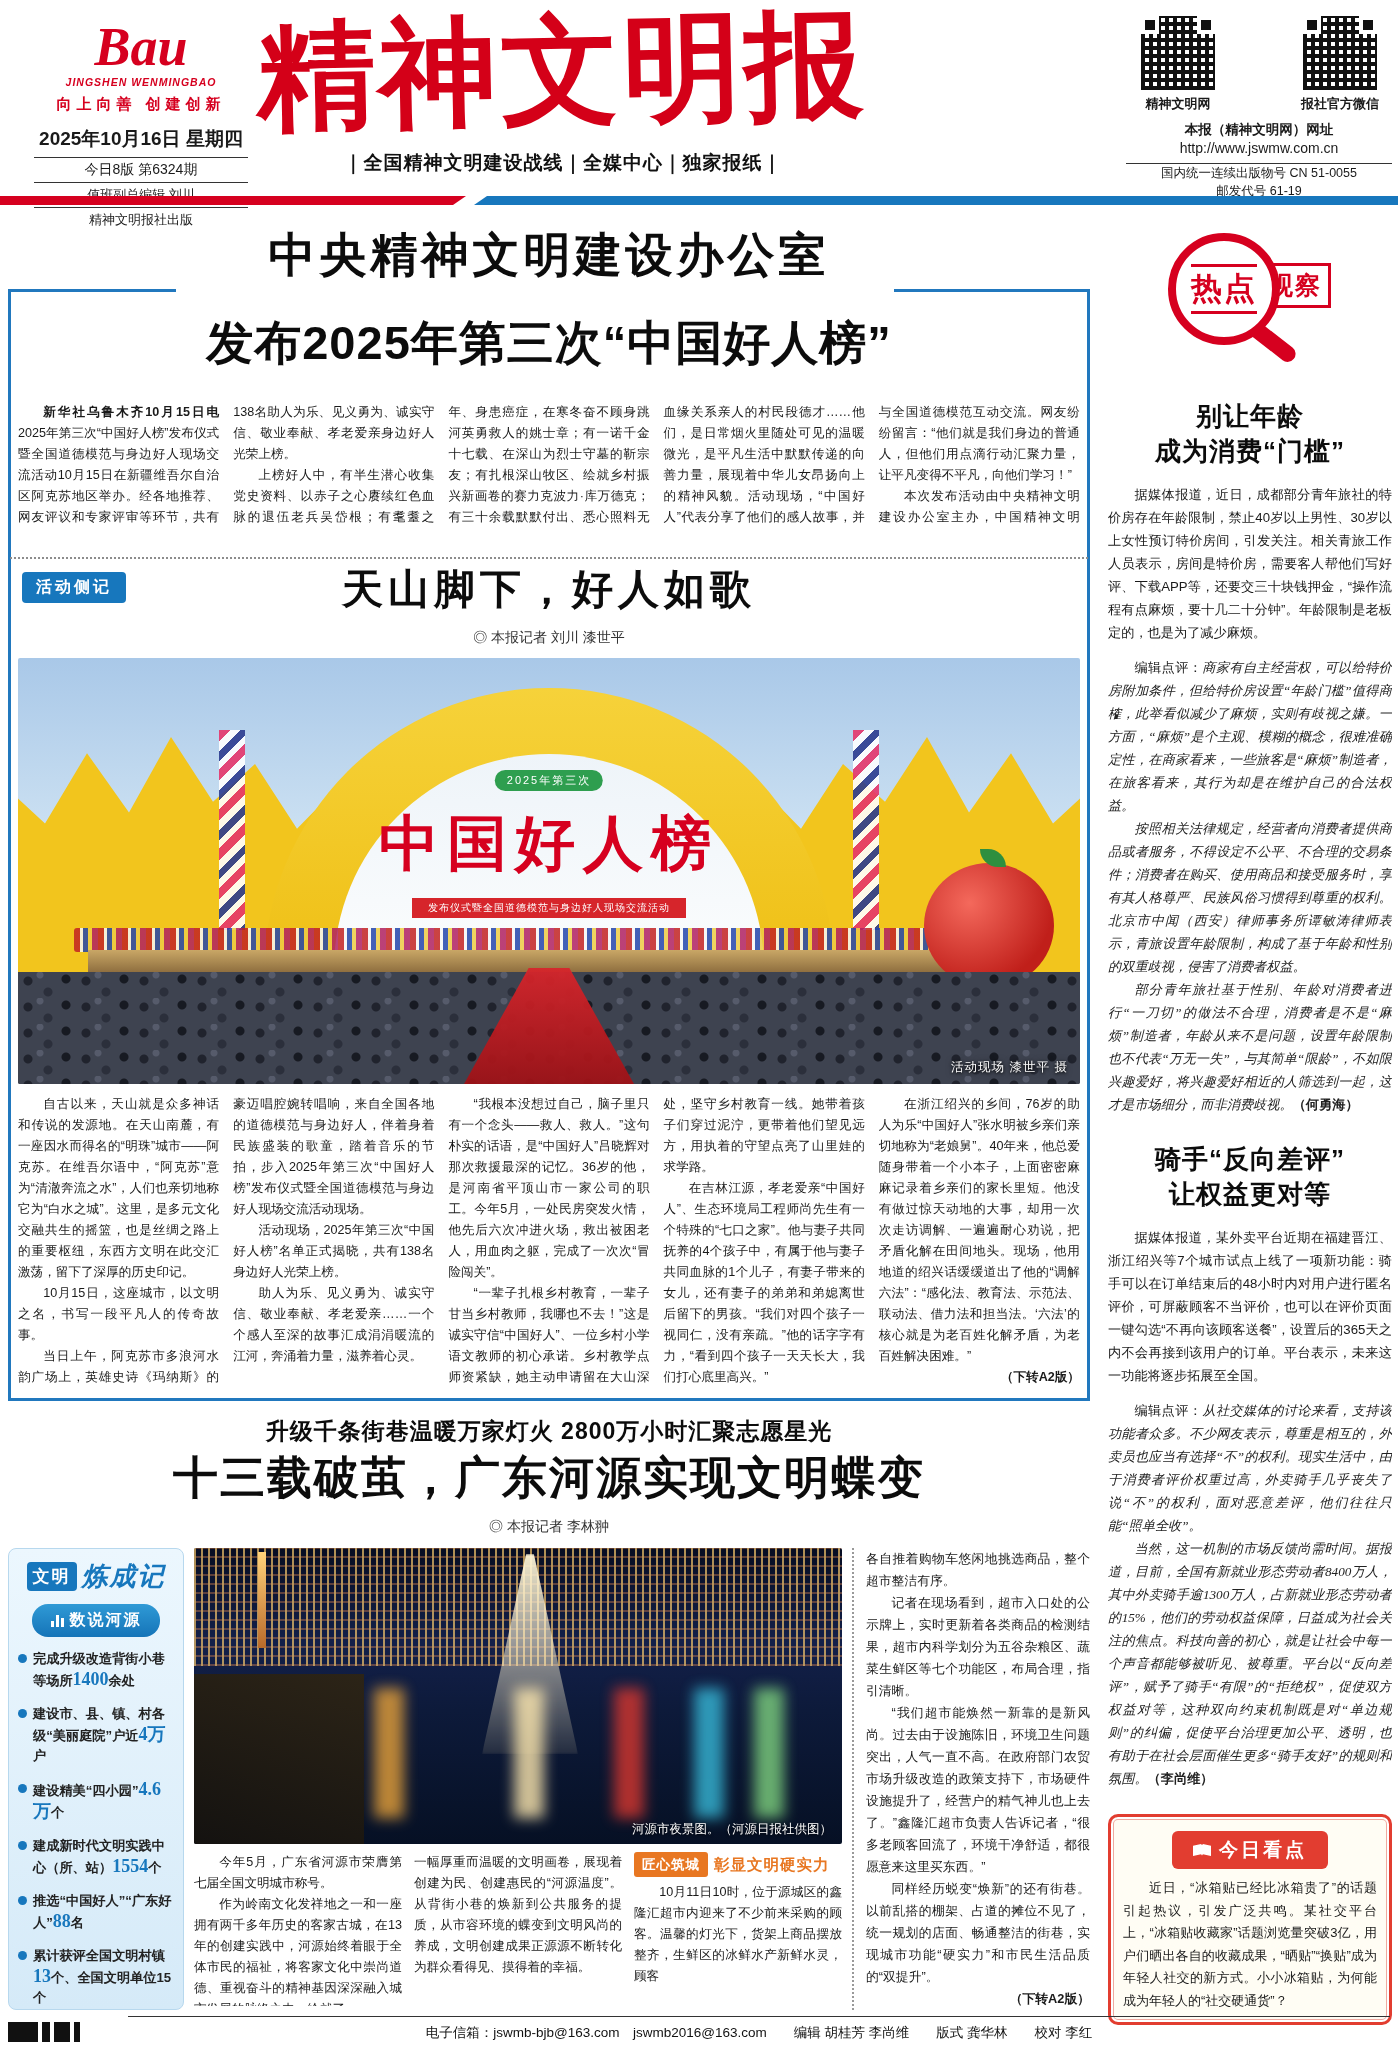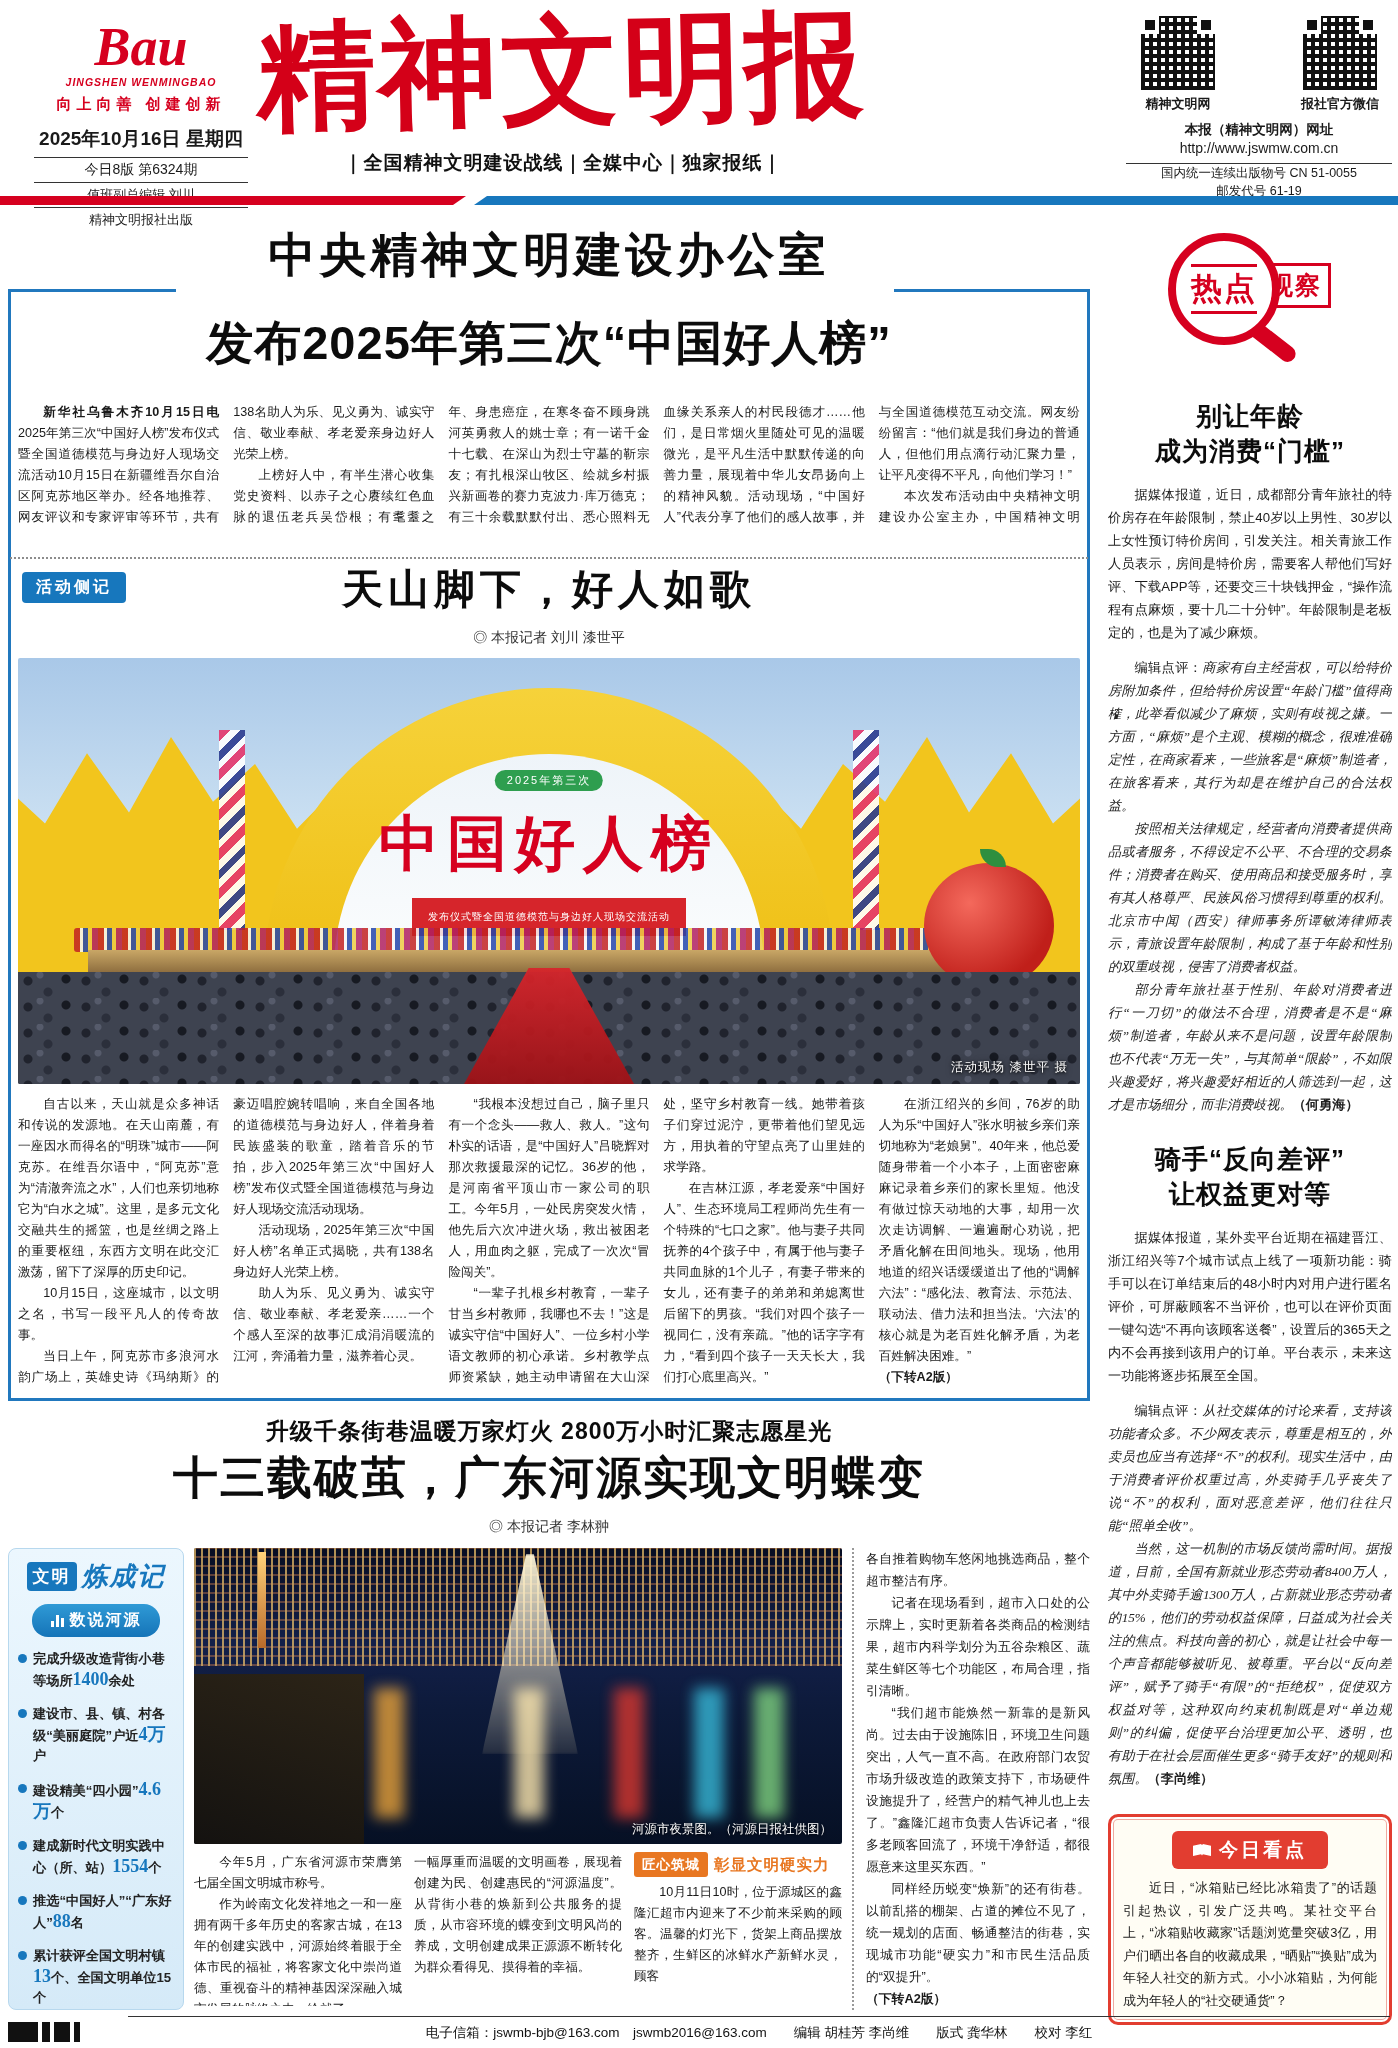--- a/index.html
+++ b/index.html
@@ -69,42 +69,42 @@
   .chev.r{left:calc(50% + 304px);}
   .arch-outer{position:absolute;left:50%;top:30px;transform:translateX(-50%);width:570px;height:310px;
               background:linear-gradient(180deg,#f6d23a,#eebe12);border-radius:300px 300px 0 0;}
   .arch-inner{position:absolute;left:50%;top:96px;transform:translateX(-50%);width:430px;height:244px;
               background:linear-gradient(180deg,#eef4f9,#fdfefe);border-radius:220px 220px 0 0;}
   .arch-badge{position:absolute;top:112px;left:50%;transform:translateX(-50%);background:#2e9e4f;color:#fff;
               font-size:11px;padding:3px 12px;border-radius:12px;letter-spacing:2px;}
   .arch-title{position:absolute;top:146px;left:0;width:100%;text-align:center;
               font-family:"Liberation Serif",serif;font-size:60px;font-weight:900;color:#d6001f;letter-spacing:8px;}
   .arch-banner{position:absolute;top:240px;left:50%;transform:translateX(-50%);background:#d6252b;color:#fff;
-               font-size:10px;padding:12px 16px;letter-spacing:1px;white-space:nowrap;}
+               font-size:10px;padding:3px 16px;letter-spacing:1px;white-space:nowrap;}
   .stage{position:absolute;left:70px;right:70px;top:292px;height:24px;background:linear-gradient(#c9a766,#8a6a3c);}
   .performers{position:absolute;left:56px;right:56px;top:270px;height:24px;border-radius:3px;opacity:.85;
         background:repeating-linear-gradient(90deg,#c22222 0 6px,#f6f6f6 6px 9px,#2244aa 9px 14px,#eecc44 14px 18px,#b02060 18px 24px);}
   .apple{position:absolute;right:26px;bottom:96px;width:130px;height:125px;border-radius:50%;
          background:radial-gradient(circle at 35% 32%,#f4695c,#c01f1a 70%);}
   .apple::before{content:"";position:absolute;left:56px;top:-14px;width:26px;height:18px;background:#2e8f3f;
          border-radius:0 18px 0 18px;}
   .crowd{position:absolute;left:0;right:0;bottom:0;height:112px;background-color:#3e4350;
         background-image:radial-gradient(circle at 10px 9px,#20232d 4px,transparent 5px),
                          radial-gradient(circle at 30px 20px,#2b2f3b 4px,transparent 5px),
                          radial-gradient(circle at 48px 7px,#171a22 4px,transparent 5px),
                          radial-gradient(circle at 22px 3px,#565b6b 3px,transparent 4px);
         background-size:58px 26px;}
   .carpet{position:absolute;left:50%;bottom:0;transform:translateX(-50%);width:170px;height:116px;
           background:linear-gradient(#d6252b,#9d1217);clip-path:polygon(38% 0,62% 0,100% 100%,0 100%);opacity:.95;}
   .photo-cap{position:absolute;right:12px;bottom:8px;color:#fff;font-size:12.5px;letter-spacing:1px;
              text-shadow:0 1px 3px #000,0 0 6px rgba(0,0,0,.6);}
   .feat-cols{position:absolute;left:18px;top:1094px;width:1062px;height:298px;column-count:5;column-gap:14px;
              font-size:12.6px;line-height:21px;text-align:justify;overflow:hidden;}
   .feat-cols p{margin:0;text-indent:2em;}
-  .cont-mark{text-indent:0 !important;text-align:left;font-weight:bold;}
+  .cont-mark{text-indent:0 !important;text-align:right;font-weight:bold;}
   
   .right-col{position:absolute;left:1108px;top:223px;width:284px;height:1804px;overflow:hidden;}
   .hot-logo{position:relative;width:200px;height:150px;margin:10px auto 0;}
   .hot-circle{position:absolute;left:18px;top:0;width:96px;height:96px;border:8px solid #d6001f;border-radius:50%;
               background:#fff;display:flex;align-items:center;justify-content:center;z-index:2;}
   .hot-circle span{font-size:31px;font-weight:900;color:#d6001f;letter-spacing:2px;
               border-top:3px solid #d6001f;border-bottom:3px solid #d6001f;padding:1px 0;}
   .hot-tag{position:absolute;left:112px;top:30px;color:#d6001f;font-size:25px;font-weight:900;letter-spacing:2px;
            border:3px solid #d6001f;border-left:none;padding:3px 6px;background:#fff;z-index:1;}
   .hot-handle{position:absolute;left:92px;top:100px;width:58px;height:16px;background:#d6001f;border-radius:8px;

